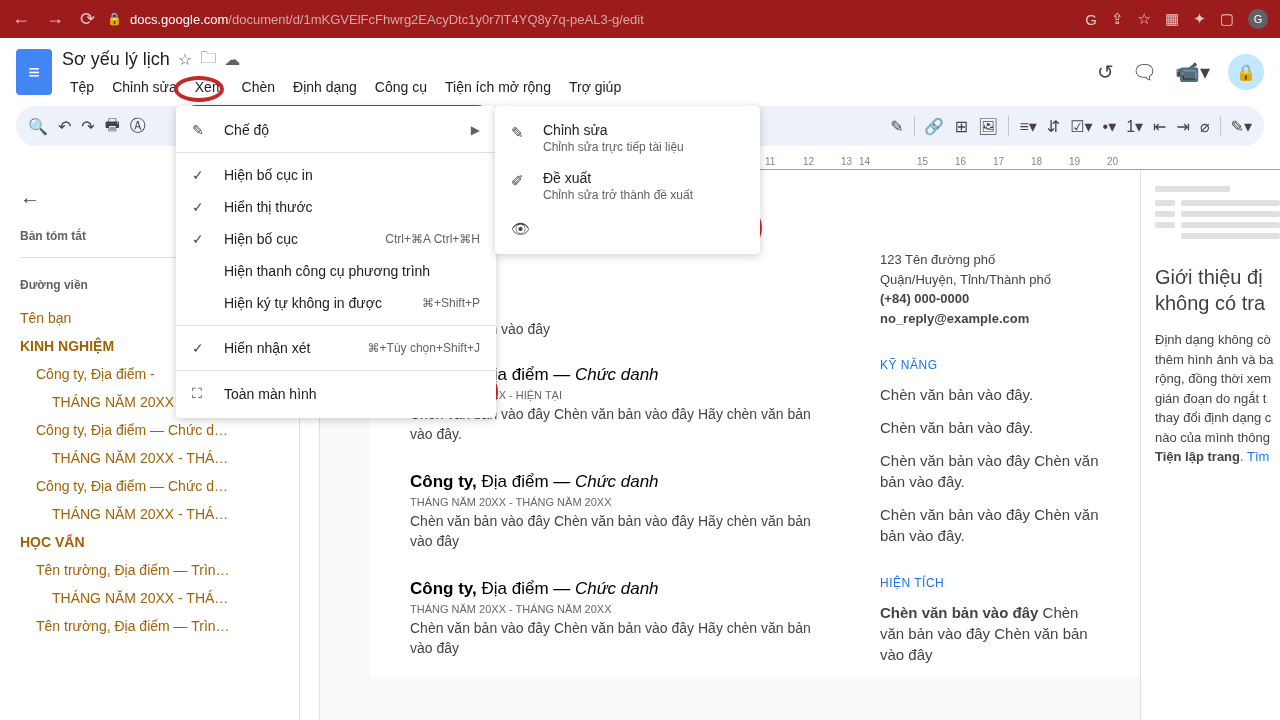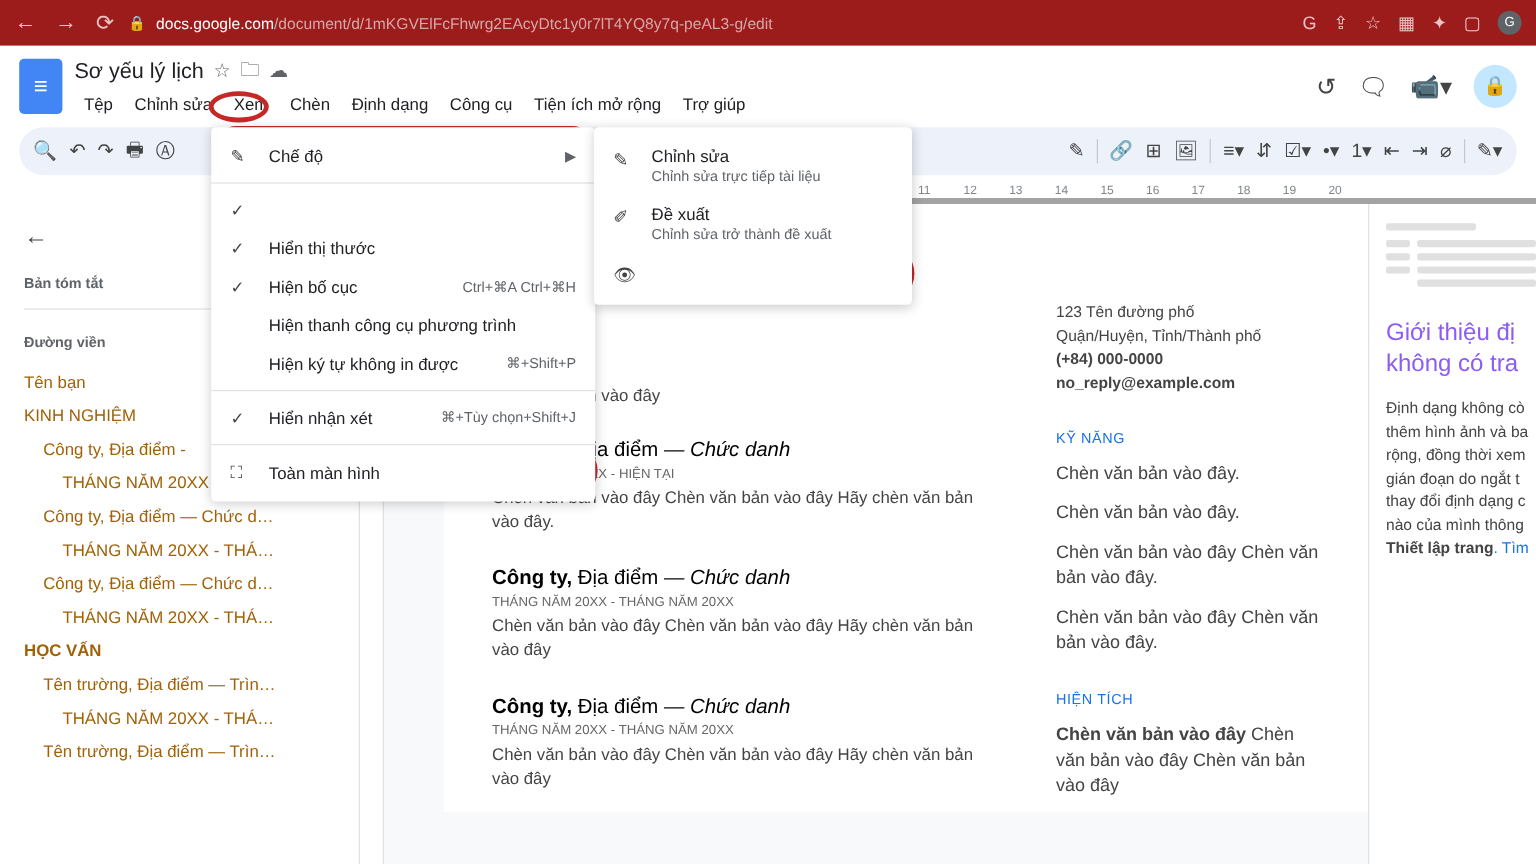--- a/index.html
+++ b/index.html
@@ -37,21 +37,21 @@
 .dd-text{flex:1}
 .dd-short{color:#5f6368;font-size:12px}
 .dd-arrow{color:#5f6368;font-size:12px}
 .dd-sep{height:1px;background:#e0e0e0;margin:6px 0}
 .submenu{position:absolute;left:495px;top:106px;width:265px;background:#fff;border-radius:4px;box-shadow:0 2px 10px rgba(0,0,0,.2);z-index:101;padding:8px 0}
 .sm-item{padding:8px 16px;cursor:pointer;display:flex;gap:12px;align-items:flex-start}
 .sm-icon{width:20px;color:#444;font-size:15px;margin-top:2px}
 .sm-text{flex:1}
 .sm-title{font-size:14px;color:#202124}
 .sm-desc{font-size:12px;color:#5f6368;margin-top:2px}
-.ruler{height:16px;background:#fff;border-bottom:5px solid #a3a3a3;margin:0 0 0 320px;position:relative;font-size:10px;color:#80868b;display:flex;align-items:center}
+.ruler{height:16px;background:#fff;border-bottom:1px solid #a3a3a3;margin:0 0 0 320px;position:relative;font-size:10px;color:#80868b;display:flex;align-items:center}
 .ruler span{position:absolute}
 .content{display:flex;height:calc(100% - 162px)}
 .sidebar{width:300px;padding:16px 20px;border-right:1px solid #e0e0e0;overflow:hidden;position:relative}
 .back-arrow{font-size:20px;color:#444;cursor:pointer}
 .sb-section{font-size:12px;color:#5f6368;font-weight:bold;margin:20px 0 12px}
 .sb-hr{height:1px;background:#e0e0e0;margin:14px 0}
 .sb-item{font-size:14px;color:#a16207;padding:6px 0;cursor:pointer}
 .sb-sub{padding-left:16px;white-space:nowrap;overflow:hidden;text-overflow:ellipsis}
 .sb-sub2{padding-left:32px;white-space:nowrap;overflow:hidden;text-overflow:ellipsis}
 .vruler{width:20px;background:#fff;border-right:1px solid #e0e0e0}
@@ -67,21 +67,21 @@
 .job-title i{font-style:italic}
 .job-date{font-size:11px;color:#666;margin-top:4px;text-transform:uppercase}
 .job-desc{font-size:14px;color:#444;margin-top:4px;line-height:1.4}
 .addr{font-size:13px;color:#444;line-height:1.5}
 .addr b{font-weight:bold}
 .sec-h{font-size:12px;font-weight:normal;color:#1a73e8;margin-top:30px;margin-bottom:12px;letter-spacing:.5px}
 .skill{font-size:15px;color:#444;margin-bottom:12px;line-height:1.4}
 .right-panel{width:140px;background:#fff;border-left:1px solid #e0e0e0;padding:16px 0 16px 14px;overflow:hidden}
 .rp-lines{margin-bottom:20px}
 .rp-line{height:6px;background:#e0e0e0;margin-bottom:5px;border-radius:2px}
-.rp-title{font-size:20px;color:#8b5cf6;line-height:1.3;margin-bottom:14px;white-space:nowrap}
+.rp-title{font-size:20px;color:#404040;line-height:1.3;margin-bottom:14px;white-space:nowrap}
 .rp-text{font-size:13px;color:#444;line-height:1.5;white-space:nowrap}
 .rp-text b{font-weight:bold}
 .rp-link{color:#1a73e8}
 .red-oval-1{left:174px;top:76px;width:50px;height:26px}
 .red-oval-2{left:180px;top:105px;width:314px;height:34px;border-radius:18px}
 .red-oval-3{left:496px;top:204px;width:266px;height:48px;border-radius:26px}
 .red-oval-4{left:178px;top:370px;width:320px;height:44px;border-radius:24px}
 </style>
 </head>
 <body>
@@ -162,20 +162,21 @@
 
 <div class="dropdown">
   <div class="dd-item">
     <span class="dd-check">✎</span>
     <span class="dd-text">Chế độ</span>
     <span class="dd-arrow">▶</span>
   </div>
   <div class="dd-sep"></div>
   <div class="dd-item">
     <span class="dd-check">✓</span>
+    <span class="dd-text">Hiện bố cục in</span>
   </div>
   <div class="dd-item">
     <span class="dd-check">✓</span>
     <span class="dd-text">Hiển thị thước</span>
   </div>
   <div class="dd-item">
     <span class="dd-check">✓</span>
     <span class="dd-text">Hiện bố cục</span>
     <span class="dd-short">Ctrl+⌘A Ctrl+⌘H</span>
   </div>
@@ -218,37 +219,37 @@
   </div>
   <div class="sm-item">
     <span class="sm-icon">👁</span>
   </div>
 </div>
 
 <div class="ruler">
   <span style="left:445px">11</span>
   <span style="left:483px">12</span>
   <span style="left:521px">13</span>
-  <span style="left:559px">14</span>
+  <span style="left:539px">14</span>
   <span style="left:597px">15</span>
   <span style="left:635px">16</span>
   <span style="left:673px">17</span>
   <span style="left:711px">18</span>
   <span style="left:749px">19</span>
   <span style="left:787px">20</span>
 </div>
 
 <div class="content">
   <div class="sidebar">
     <span class="back-arrow">←</span>
     <div class="sb-section">Bản tóm tắt</div>
     <div class="sb-hr"></div>
     <div class="sb-section">Đường viền</div>
     <div class="sb-item">Tên bạn</div>
-    <div class="sb-item" style="font-weight:normal">KINH NGHIỆM</div>
+    <div class="sb-item" style="font-weight:bold">KINH NGHIỆM</div>
     <div class="sb-item sb-sub">Công ty, Địa điểm - </div>
     <div class="sb-item sb-sub2">THÁNG NĂM 20XX - HIỆN…</div>
     <div class="sb-item sb-sub">Công ty, Địa điểm — Chức d…</div>
     <div class="sb-item sb-sub2">THÁNG NĂM 20XX - THÁ…</div>
     <div class="sb-item sb-sub">Công ty, Địa điểm — Chức d…</div>
     <div class="sb-item sb-sub2">THÁNG NĂM 20XX - THÁ…</div>
     <div class="sb-item" style="font-weight:bold">HỌC VẤN</div>
     <div class="sb-item sb-sub">Tên trường, Địa điểm — Trìn…</div>
     <div class="sb-item sb-sub2">THÁNG NĂM 20XX - THÁ…</div>
     <div class="sb-item sb-sub">Tên trường, Địa điểm — Trìn…</div>
@@ -310,21 +311,21 @@
         </div>
     </div>
     <div class="rp-title"><span>Giới thiệu đị</span><br><span>không có tra</span></div>
     <div class="rp-text">
       <div>Định dạng không cò</div>
         <div>thêm hình ảnh và ba</div>
         <div>rộng, đồng thời xem</div>
       <div>gián đoạn do ngắt t</div>
         <div>thay đổi định dạng c</div>
         <div>nào của mình thông</div>
-      <div><b>Thiết lập trang</b><span class="rp-link">. Tìm</span></div>
+      <div><b>Tiện lập trang</b><span class="rp-link">. Tìm</span></div>
     </div>
   </div>
 </div>
 
 <div class="red-circle red-oval-1"></div>
 <div class="red-circle red-oval-2"></div>
 <div class="red-circle red-oval-3"></div>
 <div class="red-circle red-oval-4"></div>
 
 </body></html>

